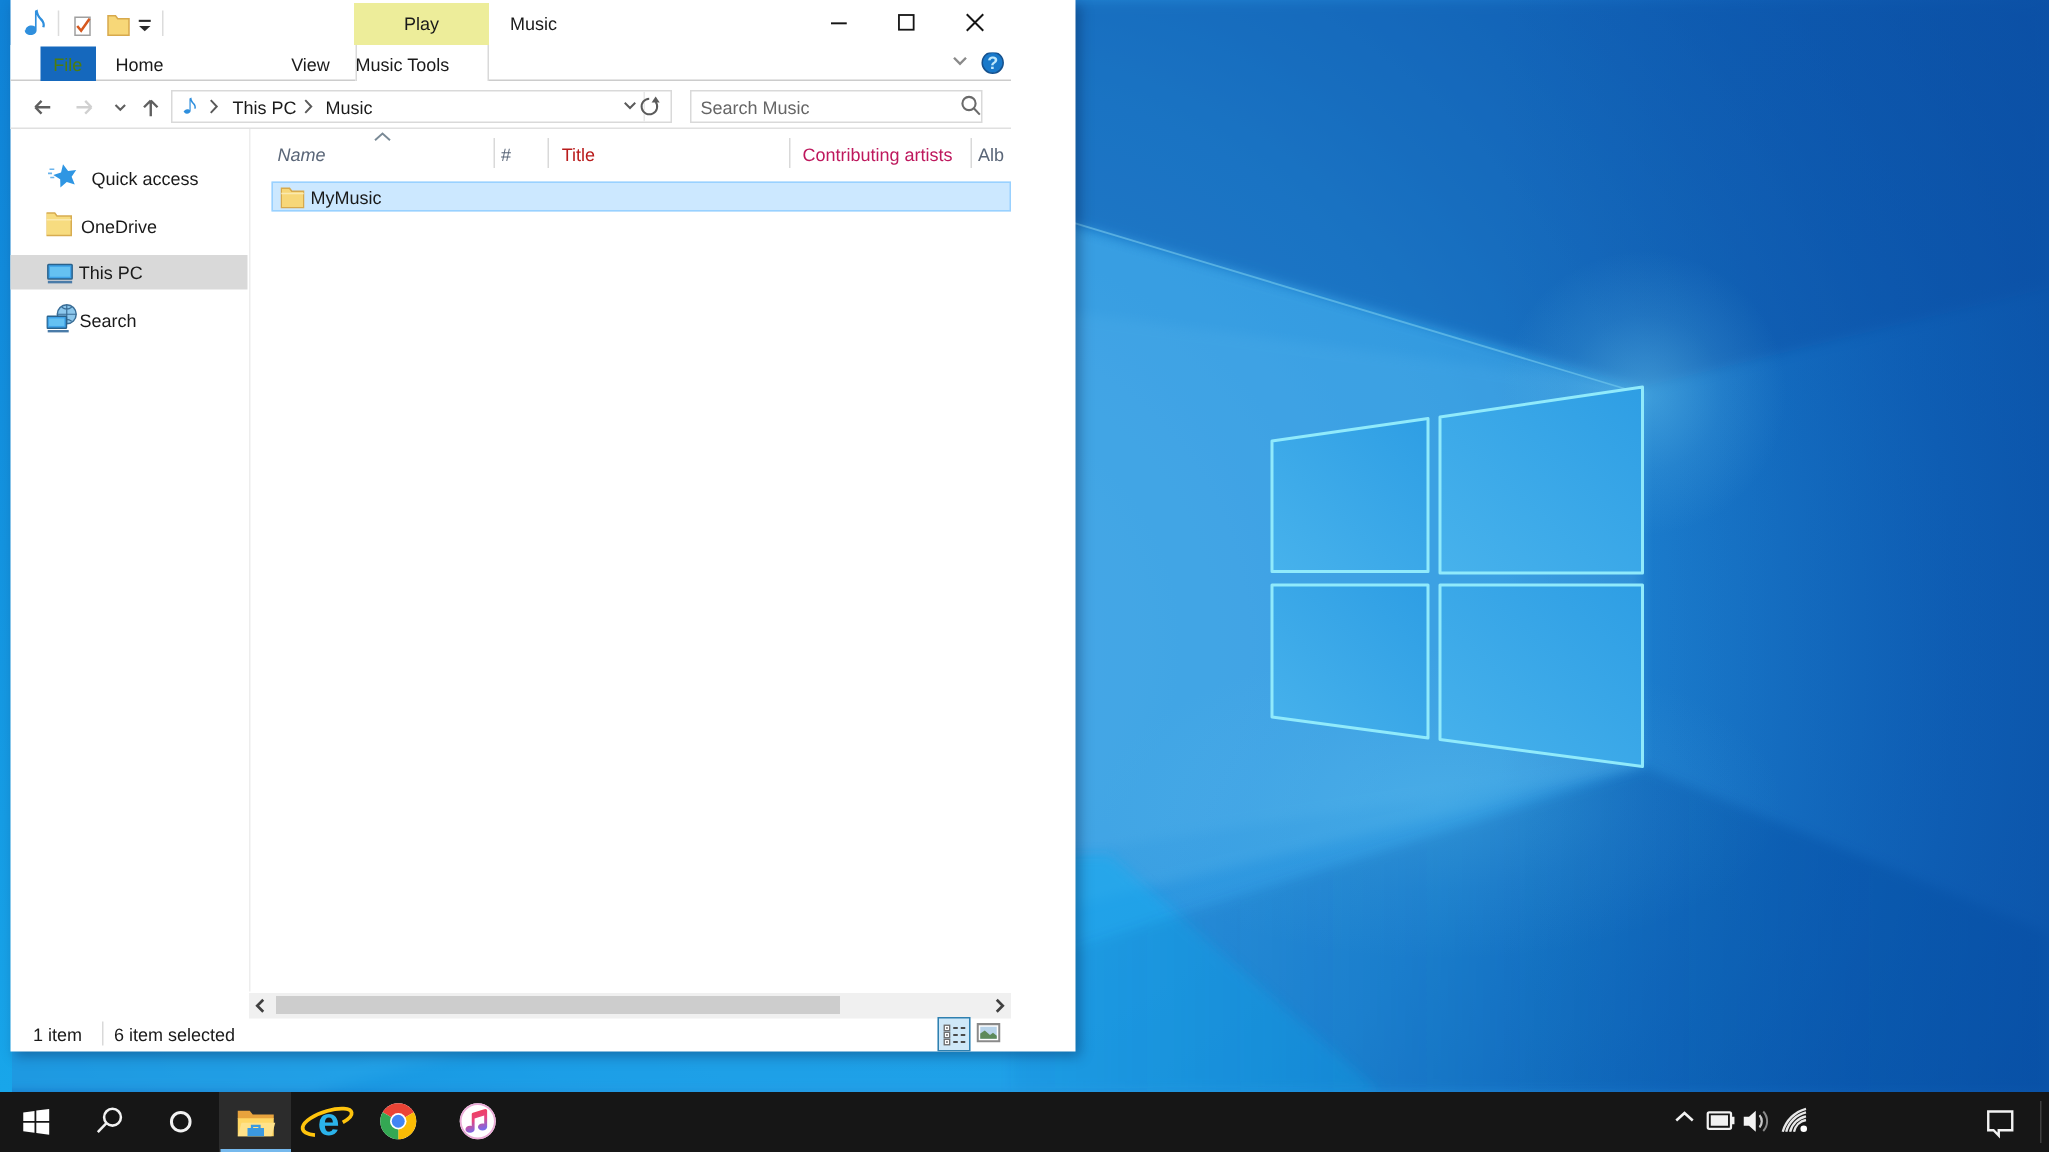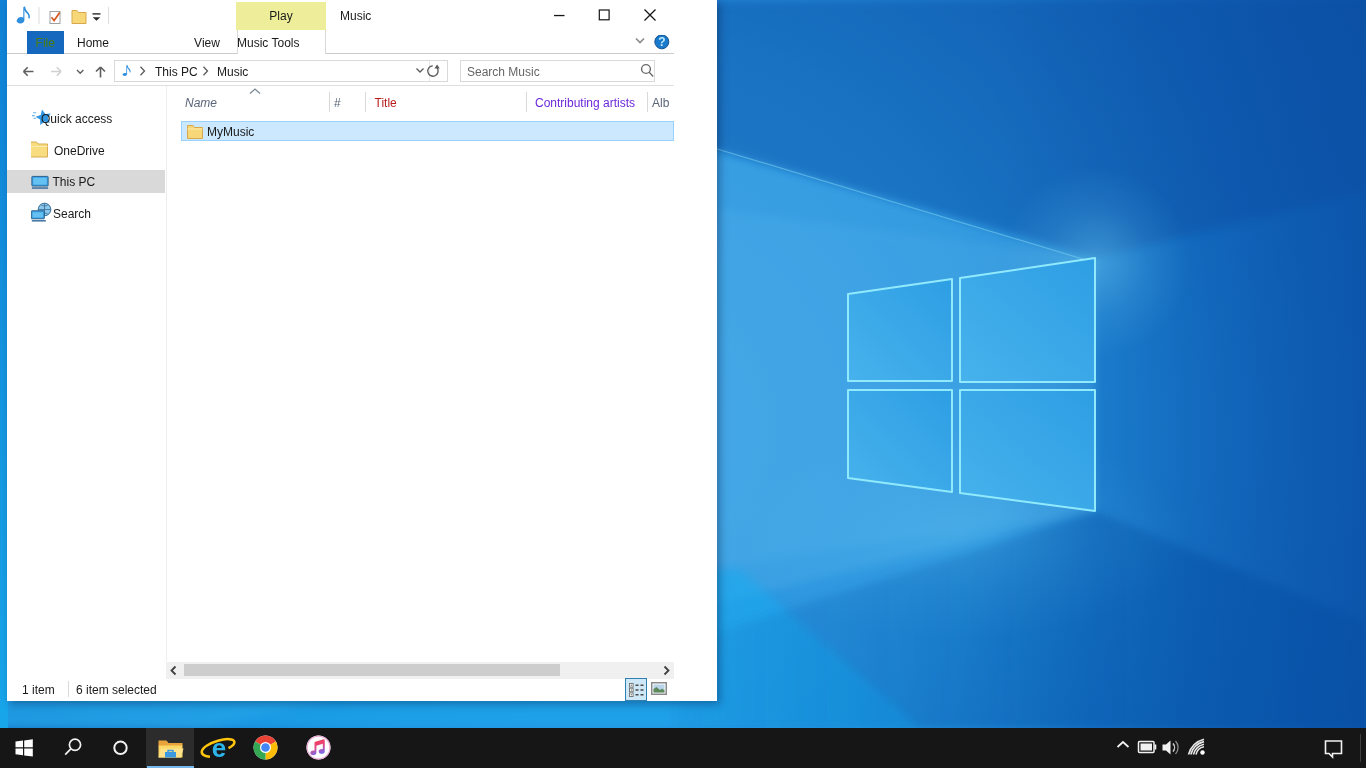--- a/index.html
+++ b/index.html
@@ -161,29 +161,29 @@
     <rect x="2.3" y="77.9" width="13.4" height="6.6" fill="#65c1f2"></rect>
     <rect x="0.9" y="87.2" width="16.2" height="1.7" fill="#4a7ba8"></rect>
     </g>
 
     <circle cx="13.5" cy="109.5" r="6.3" fill="#8cc7ec" stroke="#3a6d96"></circle>
     <path d="M7.3 109.5 h12.4 M13.5 103.3 v12.4 M10.2 104.9 c2.1 1.5 4.5 1.5 6.6 0 M10.2 114.1 c2.1 -1.5 4.5 -1.5 6.6 0" stroke="#3a6d96" stroke-width="0.8" fill="none"></path>
     <rect x="0.3" y="110.8" width="13" height="8" rx="0.5" fill="#3fa3e8" stroke="#2a628c"></rect>
     <rect x="1.7" y="112.3" width="10.2" height="5" fill="#65c1f2"></rect>
     <rect x="0.8" y="120" width="14" height="1.6" fill="#4a7ba8"></rect>
   </svg>
-  <div class="txt" style="left:34px;top:111.5px;">Quick access</div>
+  <div class="txt" style="left:54px;top:111.5px;">Quick access</div>
   <div class="txt" style="left:47px;top:143.5px;">OneDrive</div>
   <div class="txt" style="left:45.5px;top:175px;">This PC</div>
   <div class="txt" style="left:46px;top:206.5px;">Search</div>
 
   <div class="txt" style="left:178px;top:96px;color:#5a6678;font-style:italic;">Name</div>
   <div class="txt" style="left:327px;top:96px;color:#5a6678;">#</div>
   <div class="txt" style="left:367.5px;top:96px;color:#b91c1c;">Title</div>
-  <div class="txt" style="left:528px;top:96px;color:#6d28d9;">Contributing artists</div>
+  <div class="txt" style="left:528px;top:96px;color:#be185d;">Contributing artists</div>
   <div class="txt" style="left:645px;top:96px;color:#5a6678;">Alb</div>
   <svg class="abs" style="left:236px;top:86px" width="24" height="10" viewBox="0 0 24 10">
     <path d="M7 7.5 l5 -4.5 5 4.5" stroke="#7a8a96" stroke-width="1.3" fill="none"></path>
   </svg>
   <div class="sep" style="left:321.5px;top:92px;height:20px;"></div>
   <div class="sep" style="left:358px;top:92px;height:20px;"></div>
   <div class="sep" style="left:519px;top:92px;height:20px;"></div>
   <div class="sep" style="left:639.5px;top:92px;height:20px;"></div>
 
   <div class="abs" style="left:174px;top:121px;width:493px;height:20px;background:#cce8ff;border:1px solid #99d1ff;"></div>

